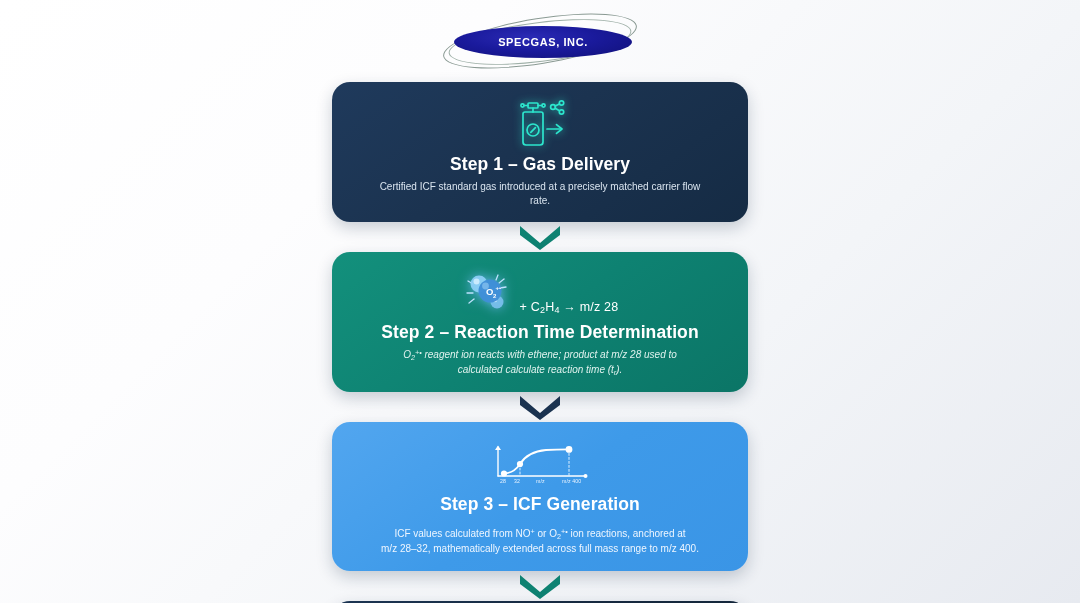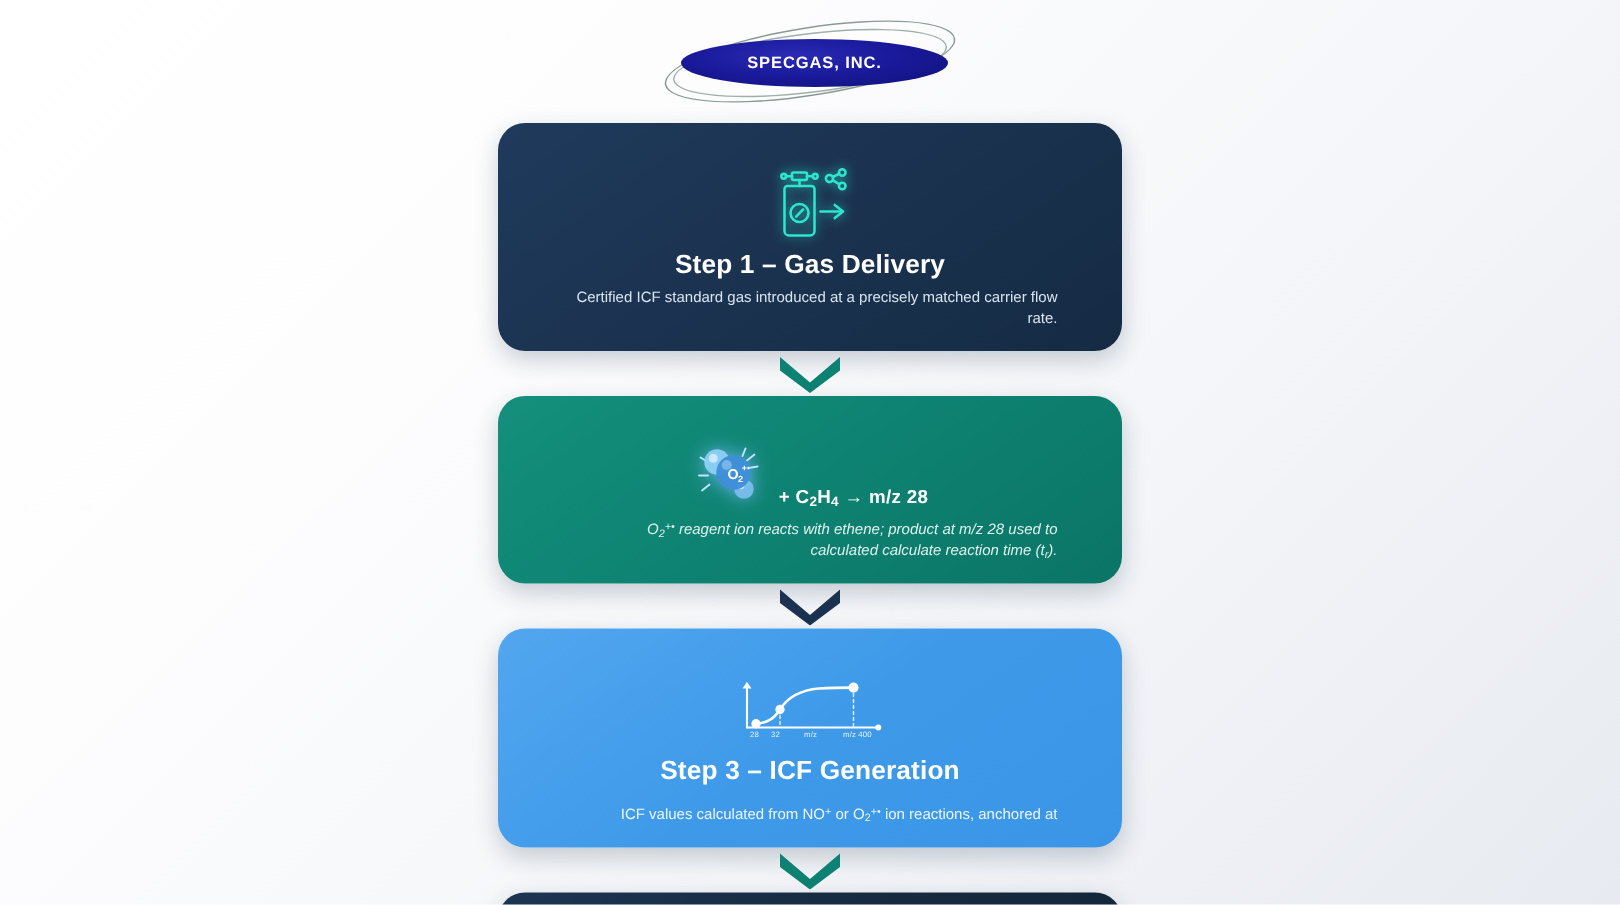--- a/index.html
+++ b/index.html
@@ -71,21 +71,21 @@
     position: absolute;
     left: 50%;
     top: 82px;
     transform: translateX(-50%);
     width: 416px;
   }
 
   .card {
     position: relative;
     border-radius: 18px;
-    padding: 26px 16px 14px;
+    padding: 14px 16px 14px;
     text-align: center;
     box-shadow: 0 6px 16px rgba(20,40,70,0.22);
   }
   .card.navy {
     background: linear-gradient(145deg, #1f3a5c 0%, #1b3350 45%, #152b44 100%);
   }
   .card.navy-deep {
     background: linear-gradient(145deg, #1c3553 0%, #16293f 50%, #132538 100%);
   }
   .card.teal {
@@ -108,21 +108,20 @@
     font-weight: bold;
     letter-spacing: 0.1px;
     margin-bottom: 5px;
   }
   .card-sub {
     color: #d9e4ef;
     font-size: 10px;
     line-height: 1.42;
     max-width: 330px;
     margin: 0 auto;
-    text-align: right;
   }
   .card.blue .card-sub { color: #eef6ff; margin-top: 12px; }
   .card.teal .card-sub { color: #dff2ee; font-style: italic; }
 
   sub { font-size: 0.72em; vertical-align: -0.25em; }
   sup { font-size: 0.72em; vertical-align: 0.38em; }
 
   
   .connector {
     height: 30px;
@@ -140,21 +139,21 @@
   .formula-row {
     display: flex;
     align-items: center;
     justify-content: center;
     gap: 4px;
     height: 56px;
   }
   .formula-text {
     color: #ffffff;
     font-size: 12.5px;
-    font-weight: bold;
+    font-weight: normal;
     white-space: nowrap;
     letter-spacing: 0.2px;
     margin-top: 26px;
   }
 
   
   .minichart { position: relative; }
   .minichart-labels {
     position: absolute;
     left: 0; top: 38px;
@@ -244,20 +243,21 @@
           <circle cx="33" cy="31" r="2.2" fill="#d5efff" opacity="0.8"></circle>
           <circle cx="28" cy="22" r="11.5" fill="#3f8fd8" opacity="0.96"></circle>
           <circle cx="23.5" cy="17" r="3.4" fill="#9fd4f7" opacity="0.55"></circle>
           <text x="24" y="26" font-family="Liberation Sans, sans-serif" font-size="9.5" font-weight="bold" fill="#ffffff">O</text>
           <text x="31" y="28.5" font-family="Liberation Sans, sans-serif" font-size="6" font-weight="bold" fill="#ffffff">2</text>
           <text x="33.5" y="21" font-family="Liberation Sans, sans-serif" font-size="6" font-weight="bold" fill="#ffffff">+•</text>
         </svg>
       </span>
       <span class="formula-text">+ C<sub>2</sub>H<sub>4</sub> → m/z 28</span>
     </div>
+    <div class="card-title">Step 2 – Reaction Time Determination</div>
     <div class="card-sub">
       <span>O<sub>2</sub><sup>+•</sup></span>
       <span>reagent ion reacts with ethene; product at m/z 28 used to</span><br>
       <span>calculated calculate reaction time (t</span><sub>r</sub><span>).</span>
     </div>
   </div>
 
   <div class="connector">
     <span class="chev">
       <svg width="44" height="26" viewBox="0 0 44 26" style="margin-left:-22px;margin-top:-13px;">
@@ -291,20 +291,21 @@
           <span class="lbl-28">28</span>
           <span class="lbl-32">32</span>
           <span class="lbl-mz">m/z</span>
           <span class="lbl-mz400">m/z 400</span>
         </div>
       </div>
     </div>
     <div class="card-title">Step 3 – ICF Generation</div>
     <div class="card-sub">
       <span>ICF values calculated from NO</span><sup>+</sup><span> or O</span><sub>2</sub><sup>+•</sup><span> ion reactions, anchored at</span><br>
+      <span>m/z 28–32, mathematically extended across full mass range to m/z 400.</span>
     </div>
   </div>
 
   <div class="connector">
     <span class="chev">
       <svg width="44" height="26" viewBox="0 0 44 26" style="margin-left:-22px;margin-top:-13px;">
         <path d="M2 2 L22 19 L42 2 L42 11 L22 26 L2 11 Z" fill="#0e8272"></path>
       </svg>
     </span>
   </div>

